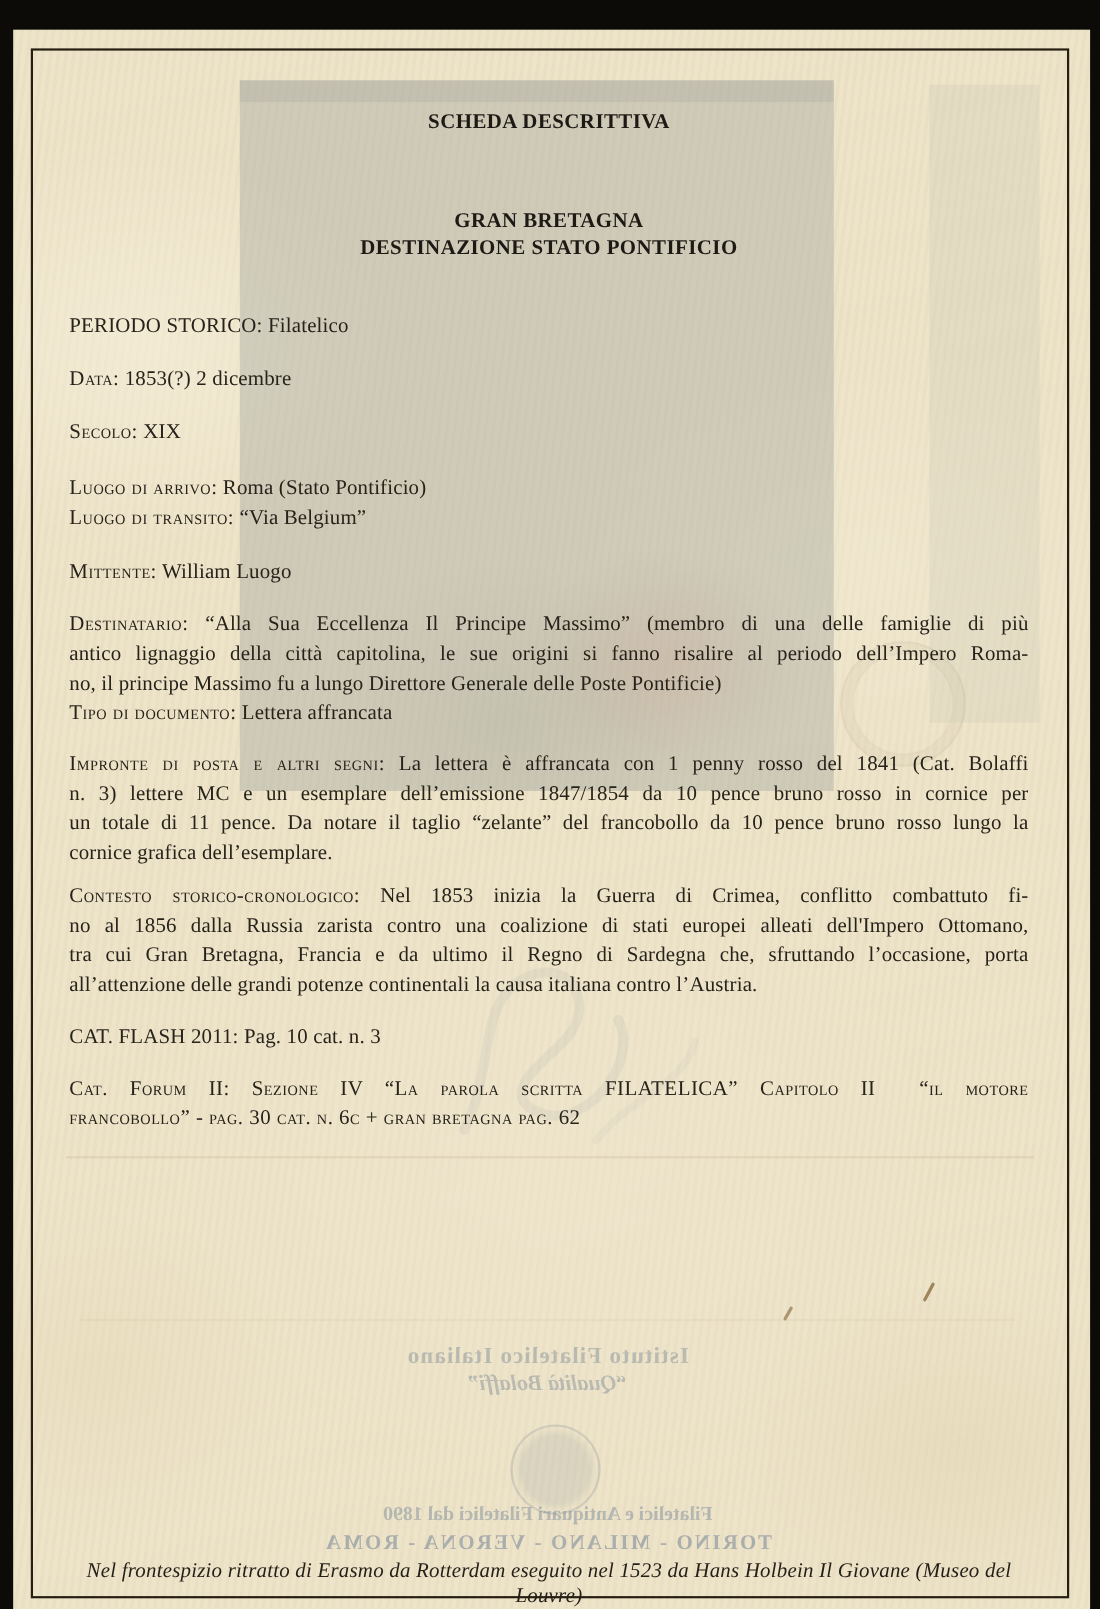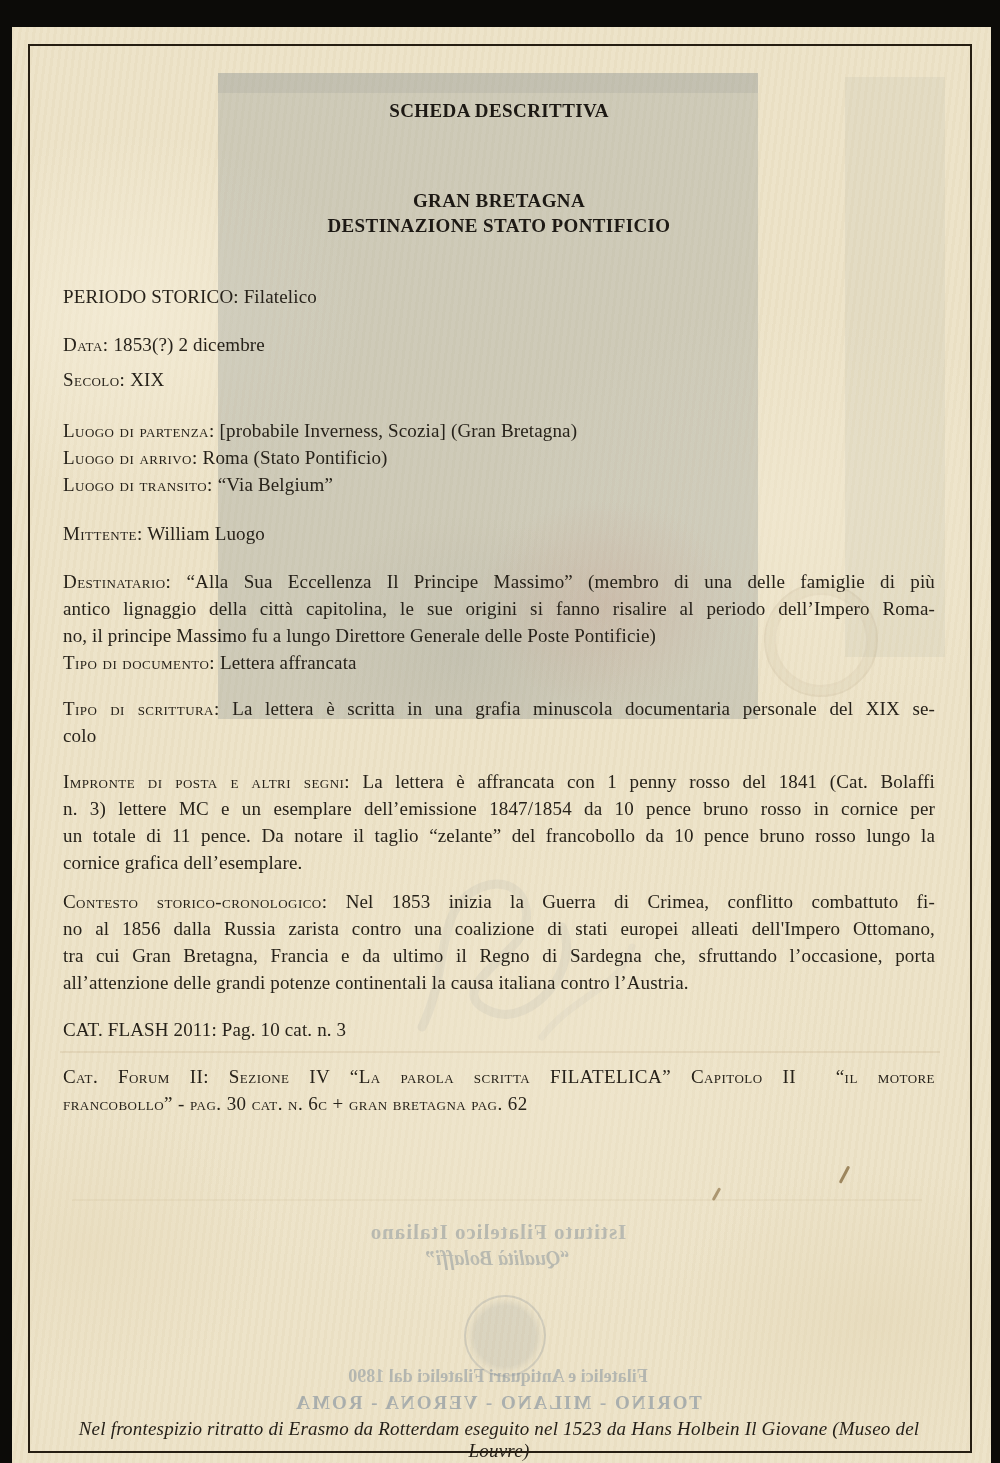--- a/index.html
+++ b/index.html
@@ -113,42 +113,37 @@
       <div class="title">SCHEDA DESCRITTIVA</div>
       <div class="title sub1">GRAN BRETAGNA</div>
       <div class="title">DESTINAZIONE  STATO PONTIFICIO</div>
       <div>
           <div class="par" style="margin-top: 45px;">
             <div class="line last"><span class="lab">PERIODO STORICO:</span> <span>Filatelico</span></div>
           </div>
           <div class="par" style="margin-top: 21px;">
             <div class="line last"><span class="lab sc">Data:</span> <span>1853(?) 2 dicembre</span></div>
           </div>
-          <div class="par" style="margin-top: 8px;">
+          <div class="par" style="margin-top: 21px;">
             <div class="line last"><span class="lab sc">Secolo:</span> <span>XIX</span></div>
           </div>
           <div class="par" style="margin-top: 24px;">
-            <div class="line last"><span class="lab sc">Luogo di partenza:</span> <span>[probabile Inverness, Scozia] (Gran Bretagna)</span></div>
             <div class="line last"><span class="lab sc">Luogo di arrivo:</span> <span>Roma (Stato Pontificio)</span></div>
             <div class="line last"><span class="lab sc">Luogo di transito:</span> <span>“Via Belgium”</span></div>
           </div>
           <div class="par" style="margin-top: 22px;">
             <div class="line last"><span class="lab sc">Mittente:</span> <span>William Luogo</span></div>
           </div>
           <div class="par" style="margin-top: 21px;">
             <div class="line"><span class="lab sc">Destinatario:</span> <span>“Alla Sua Eccellenza Il Principe Massimo” (membro di una delle famiglie di più</span></div>
             <div class="line"><span>antico lignaggio della città capitolina, le sue origini si fanno risalire al periodo dell’Impero Roma-</span></div>
             <div class="line last"><span>no, il principe Massimo fu a lungo Direttore Generale delle Poste Pontificie)</span></div>
           </div>
           <div class="par" style="">
             <div class="line last"><span class="lab sc">Tipo di documento:</span> <span>Lettera affrancata</span></div>
-          </div>
-          <div class="par" style="margin-top: 19px;">
-            <div class="line"><span class="lab sc">Tipo di scrittura:</span> <span>La lettera è scritta in una grafia minuscola documentaria personale del XIX se-</span></div>
-            <div class="line last"><span>colo</span></div>
           </div>
           <div class="par" style="margin-top: 19px;">
             <div class="line"><span class="lab sc">Impronte di posta e altri segni:</span> <span>La lettera è affrancata con 1 penny rosso del 1841 (Cat. Bolaffi</span></div>
             <div class="line"><span>n. 3) lettere MC e un esemplare dell’emissione 1847/1854 da 10 pence bruno rosso in cornice per</span></div>
             <div class="line"><span>un totale di 11 pence. Da notare il taglio “zelante” del francobollo da 10 pence bruno rosso lungo la</span></div>
             <div class="line last"><span>cornice grafica dell’esemplare.</span></div>
           </div>
           <div class="par" style="margin-top: 12px;">
             <div class="line"><span class="lab sc">Contesto storico-cronologico:</span> <span>Nel 1853 inizia la Guerra di Crimea, conflitto combattuto fi-</span></div>
             <div class="line"><span>no al 1856 dalla Russia zarista contro una coalizione di stati europei alleati dell'Impero Ottomano,</span></div>

